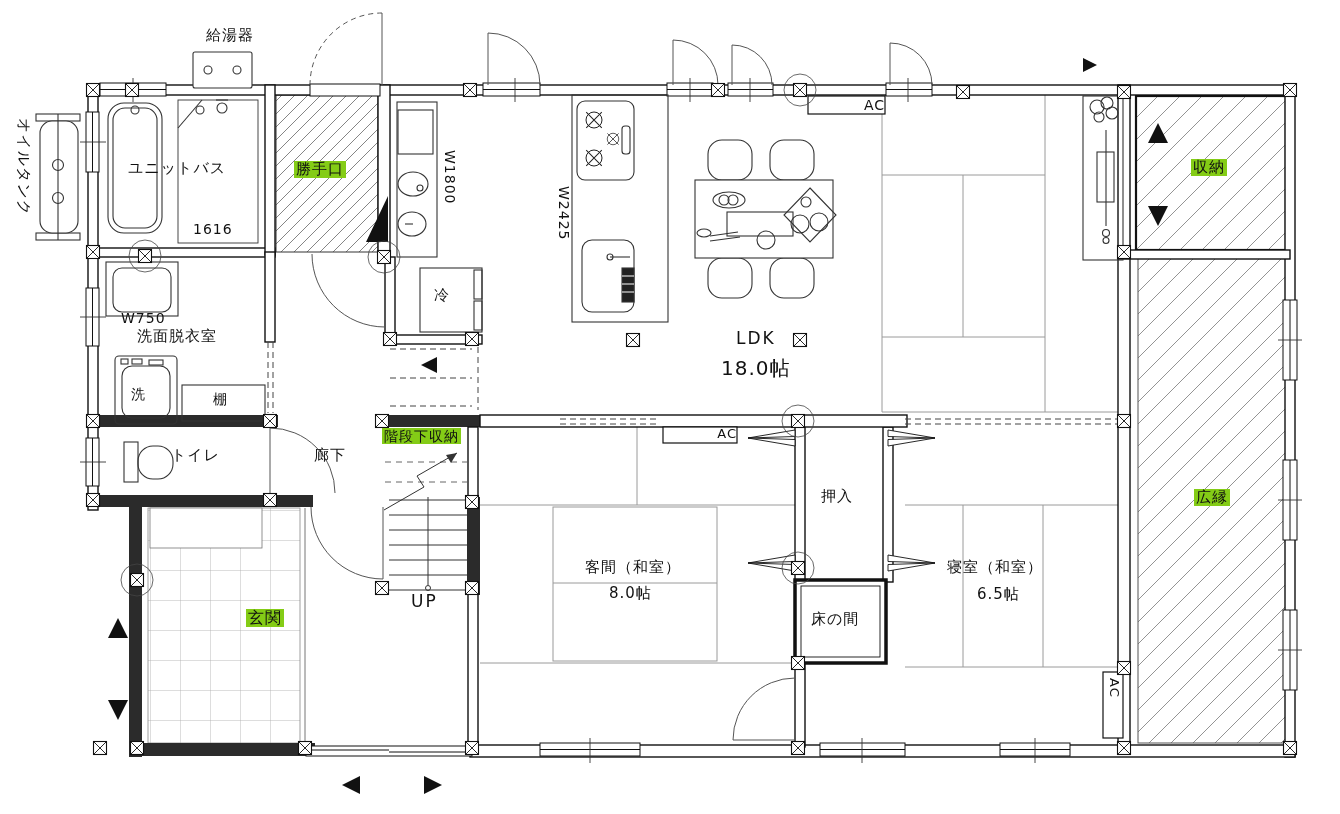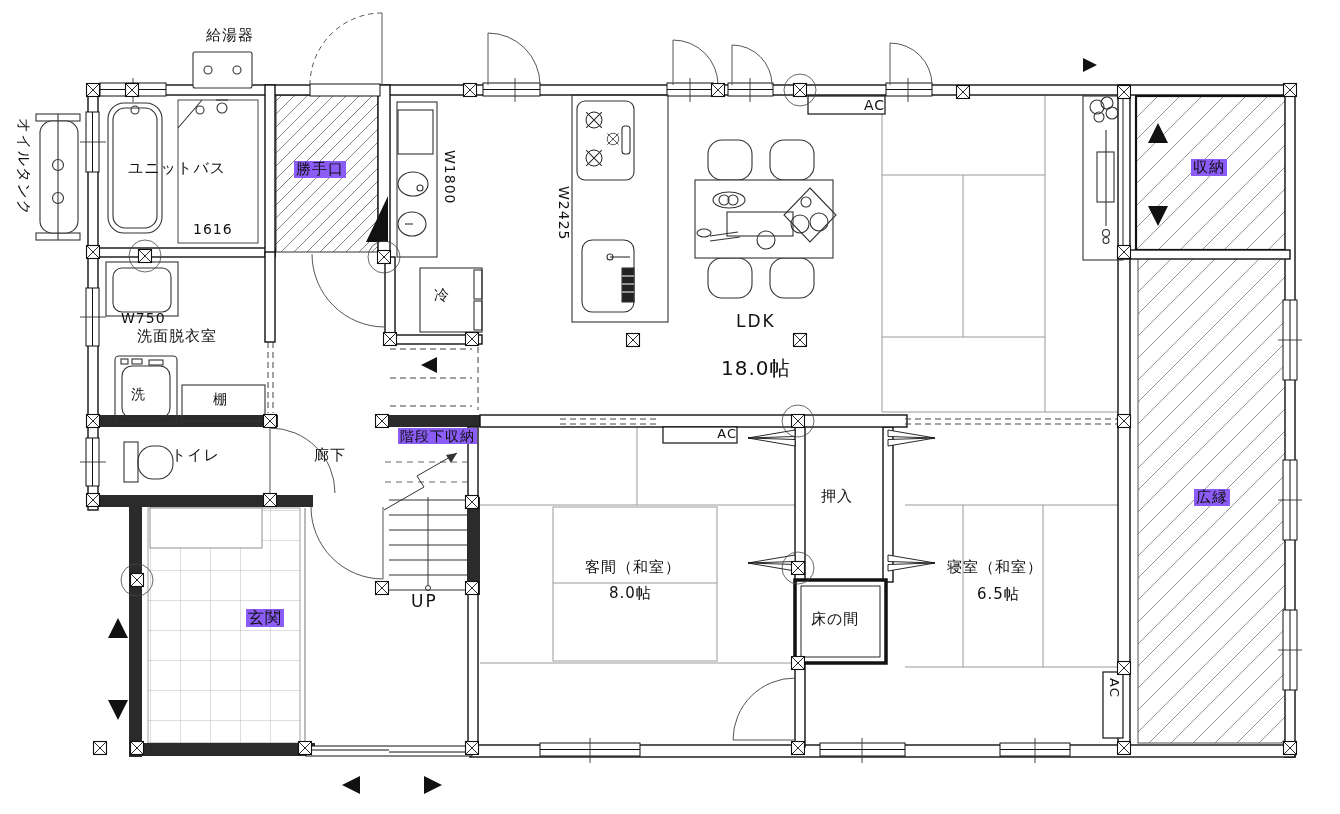--- a/index.html
+++ b/index.html
@@ -3,21 +3,21 @@
 <meta charset="utf-8">
 <style>
   html,body{margin:0;padding:0;background:#fff;}
   body{font-family:"DejaVu Sans","Liberation Sans",sans-serif;color:#111;}
   .plan{position:relative;width:1340px;height:814px;background:#fff;overflow:hidden;}
   .plan svg{position:absolute;left:0;top:0;}
   .lbl{position:absolute;white-space:nowrap;font-size:15px;line-height:1.15;color:#111;letter-spacing:1px;}
   .sm{font-size:14px;}
   .lg{font-size:17px;letter-spacing:2px;}
   .ctr{text-align:right;}
-  .bg{background:#8b5cf6;padding:0 2px;}
+  .bg{background:#84cc16;padding:0 2px;}
   .vlabel{transform-origin:0 0;transform:rotate(90deg);}
 </style>
 </head>
 <body>
 
 <div class="plan">
 <svg width="1340" height="814" viewBox="0 0 1340 814">
   <defs>
     <pattern id="hA" patternUnits="userSpaceOnUse" width="13" height="13">
       <path d="M0,13 L13,0 M-1,1 L1,-1 M12,14 L14,12" stroke="#666" stroke-width="0.8" fill="none"></path>
@@ -359,24 +359,24 @@
 <div class="lbl bg" style="left:294px;top:161px;">勝手口</div>
 <div class="lbl sm vlabel" style="left:458px;top:150px;">W1800</div>
 <div class="lbl sm vlabel" style="left:572px;top:186px;">W2425</div>
 <div class="lbl" style="left:434px;top:287px;">冷</div>
 <div class="lbl sm" style="left:121px;top:310px;text-align:center;">W750</div>
 <div class="lbl" style="left:137px;top:328px;">洗面脱衣室</div>
 <div class="lbl sm" style="left:131px;top:386px;">洗</div>
 <div class="lbl sm" style="left:213px;top:391px;">棚</div>
 <div class="lbl" style="left:158px;top:447px;margin-left:13px;">トイレ</div>
 <div class="lbl" style="left:314px;top:447px;">廊下</div>
-<div class="lbl sm bg" style="left:382px;top:428px;margin-left:16px;">階段下収納</div>
+<div class="lbl sm bg" style="left:382px;top:428px;">階段下収納</div>
 <div class="lbl lg" style="left:411px;top:592px;">UP</div>
 <div class="lbl bg" style="left:206px;top:609px;font-size:16px;margin-left:40px;">玄関</div>
-<div class="lbl lg" style="left:736px;top:312px;">LDK</div>
+<div class="lbl lg" style="left:736px;top:329px;">LDK</div>
 <div class="lbl" style="left:721px;top:357px;font-size:20px;">18.0帖</div>
 <div class="lbl sm ctr" style="left:808px;top:97px;width:77px;">AC</div>
 <div class="lbl ctr" style="left:663px;top:427px;width:74px;font-size:13px;">AC</div>
 <div class="lbl vlabel" style="left:1121px;top:678px;font-size:13px;">AC</div>
 <div class="lbl" style="left:821px;top:488px;">押入</div>
 <div class="lbl" style="left:577px;top:559px;margin-left:8px;">客間（和室）</div>
 <div class="lbl" style="left:609px;top:585px;">8.0帖</div>
 <div class="lbl" style="left:811px;top:611px;">床の間</div>
 <div class="lbl" style="left:947px;top:559px;">寝室（和室）</div>
 <div class="lbl" style="left:977px;top:586px;">6.5帖</div>

